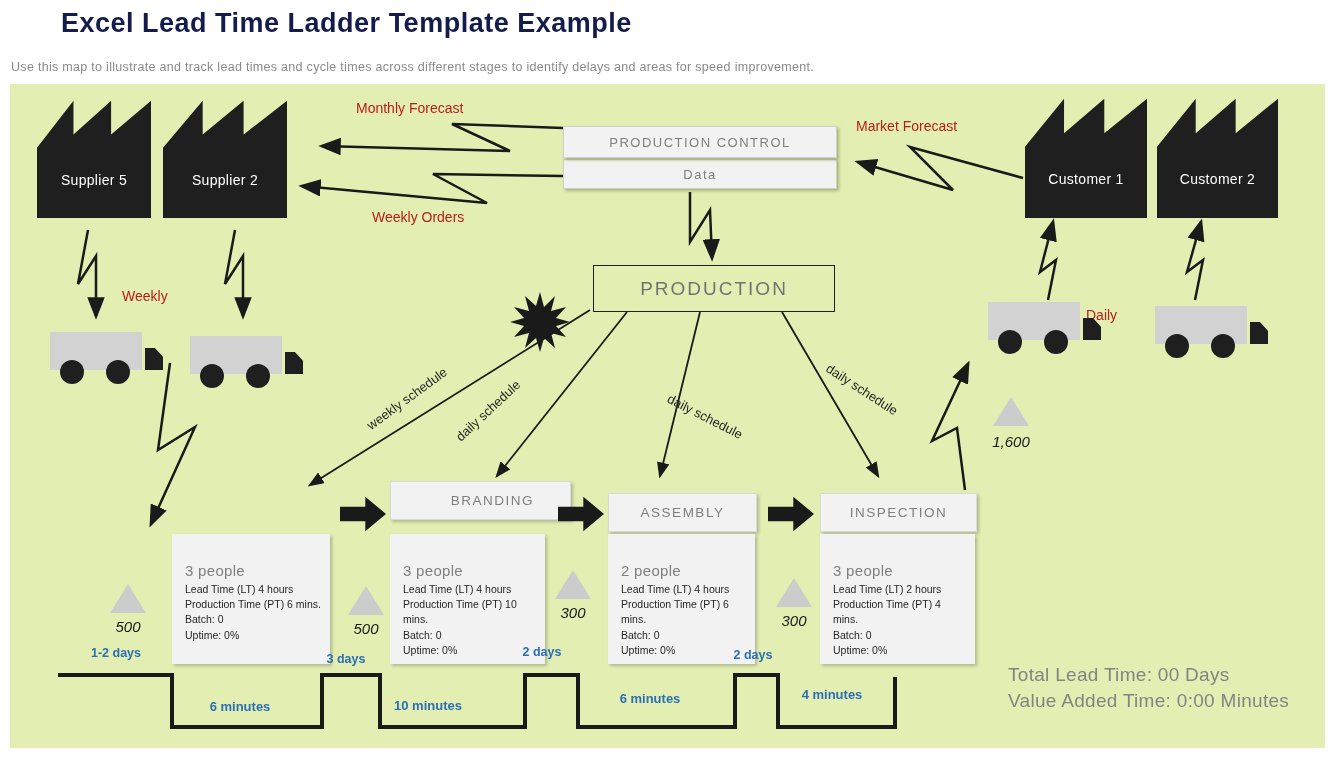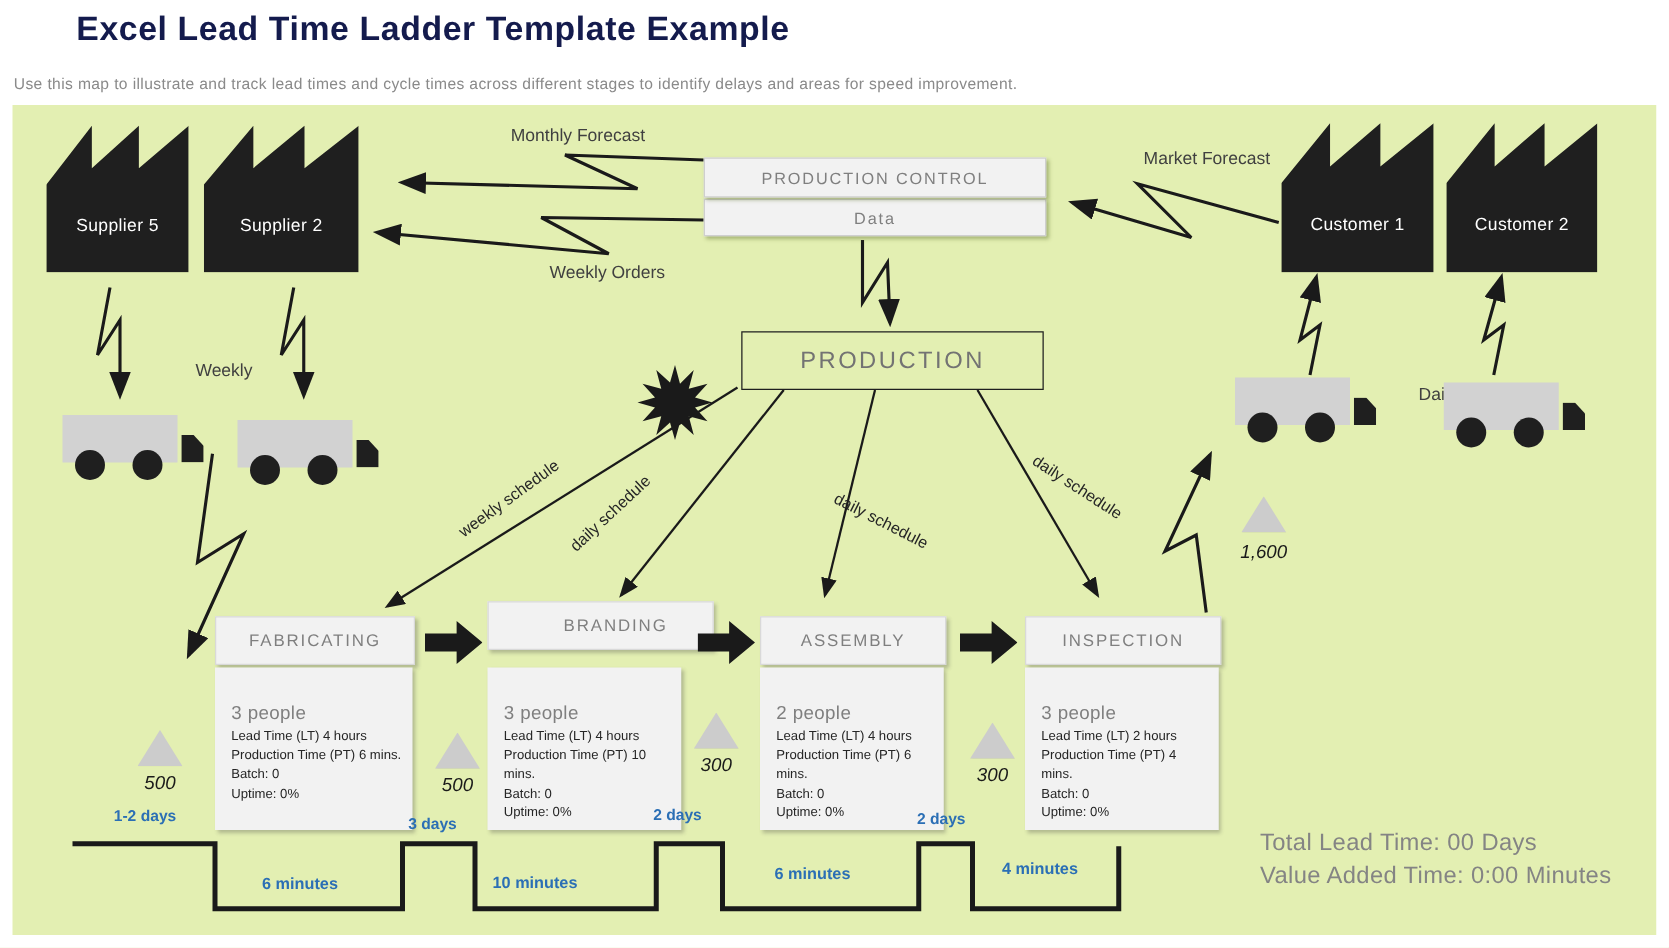--- a/index.html
+++ b/index.html
@@ -18,21 +18,21 @@
                    font-size:14px;letter-spacing:.3px;}
 
   
   .pcbox{position:absolute;background:#f2f2f2;border:1px solid #cfcfcf;
          box-shadow:2px 2px 3px rgba(90,110,40,.45);display:flex;align-items:center;justify-content:center;
          color:#7f7f7f;font-size:13px;letter-spacing:1.5px;}
   .prodbox{position:absolute;border:1.5px solid #1f1f1f;display:flex;align-items:center;justify-content:center;
            color:#737373;font-size:19px;letter-spacing:2px;}
 
   
-  .lbl{position:absolute;text-align:right;font-size:14px;color:#404040;}
+  .lbl{position:absolute;text-align:left;font-size:14px;color:#b91c1c;}
   .sched{position:absolute;text-align:center;font-size:13px;color:#262626;width:140px;}
 
   
   .truck{position:absolute;width:130px;height:52px;}
   .truck .body{position:absolute;left:0;top:0;width:92px;height:38px;background:#d2d2d2;}
   .truck .cab{position:absolute;left:95px;top:16px;width:18px;height:22px;background:#1f1f1f;
               clip-path:polygon(0 0,55% 0,100% 40%,100% 100%,0 100%);}
   .truck .wheel{position:absolute;width:24px;height:24px;border-radius:50%;background:#1f1f1f;top:28px;}
   .truck .w1{left:10px;} .truck .w2{left:56px;}
 
@@ -149,23 +149,20 @@
       <div class="wheel w1"></div>
         <div class="wheel w2"></div>
     </div>
     <div class="truck" style="left:1145px;top:222px;">
       <div class="body"></div>
         <div class="cab"></div>
       <div class="wheel w1"></div>
         <div class="wheel w2"></div>
     </div>
 
-    <div class="phead" style="left:162px;top:409px;width:158px;">
-      <span>FABRICATING</span>
-    </div>
     <div class="pdetail" style="left:162px;top:450px;width:158px;">
       <div class="people">3 people</div>
       <div class="line">Lead Time (LT) 4 hours</div>
       <div class="line">Production Time (PT) 6 mins.</div>
       <div class="line">Batch: 0</div>
       <div class="line">Uptime: 0%</div>
     </div>
 
     <div class="phead" style="left:380px;top:397px;width:155px;padding-left:24px;">
       <span>BRANDING</span>

